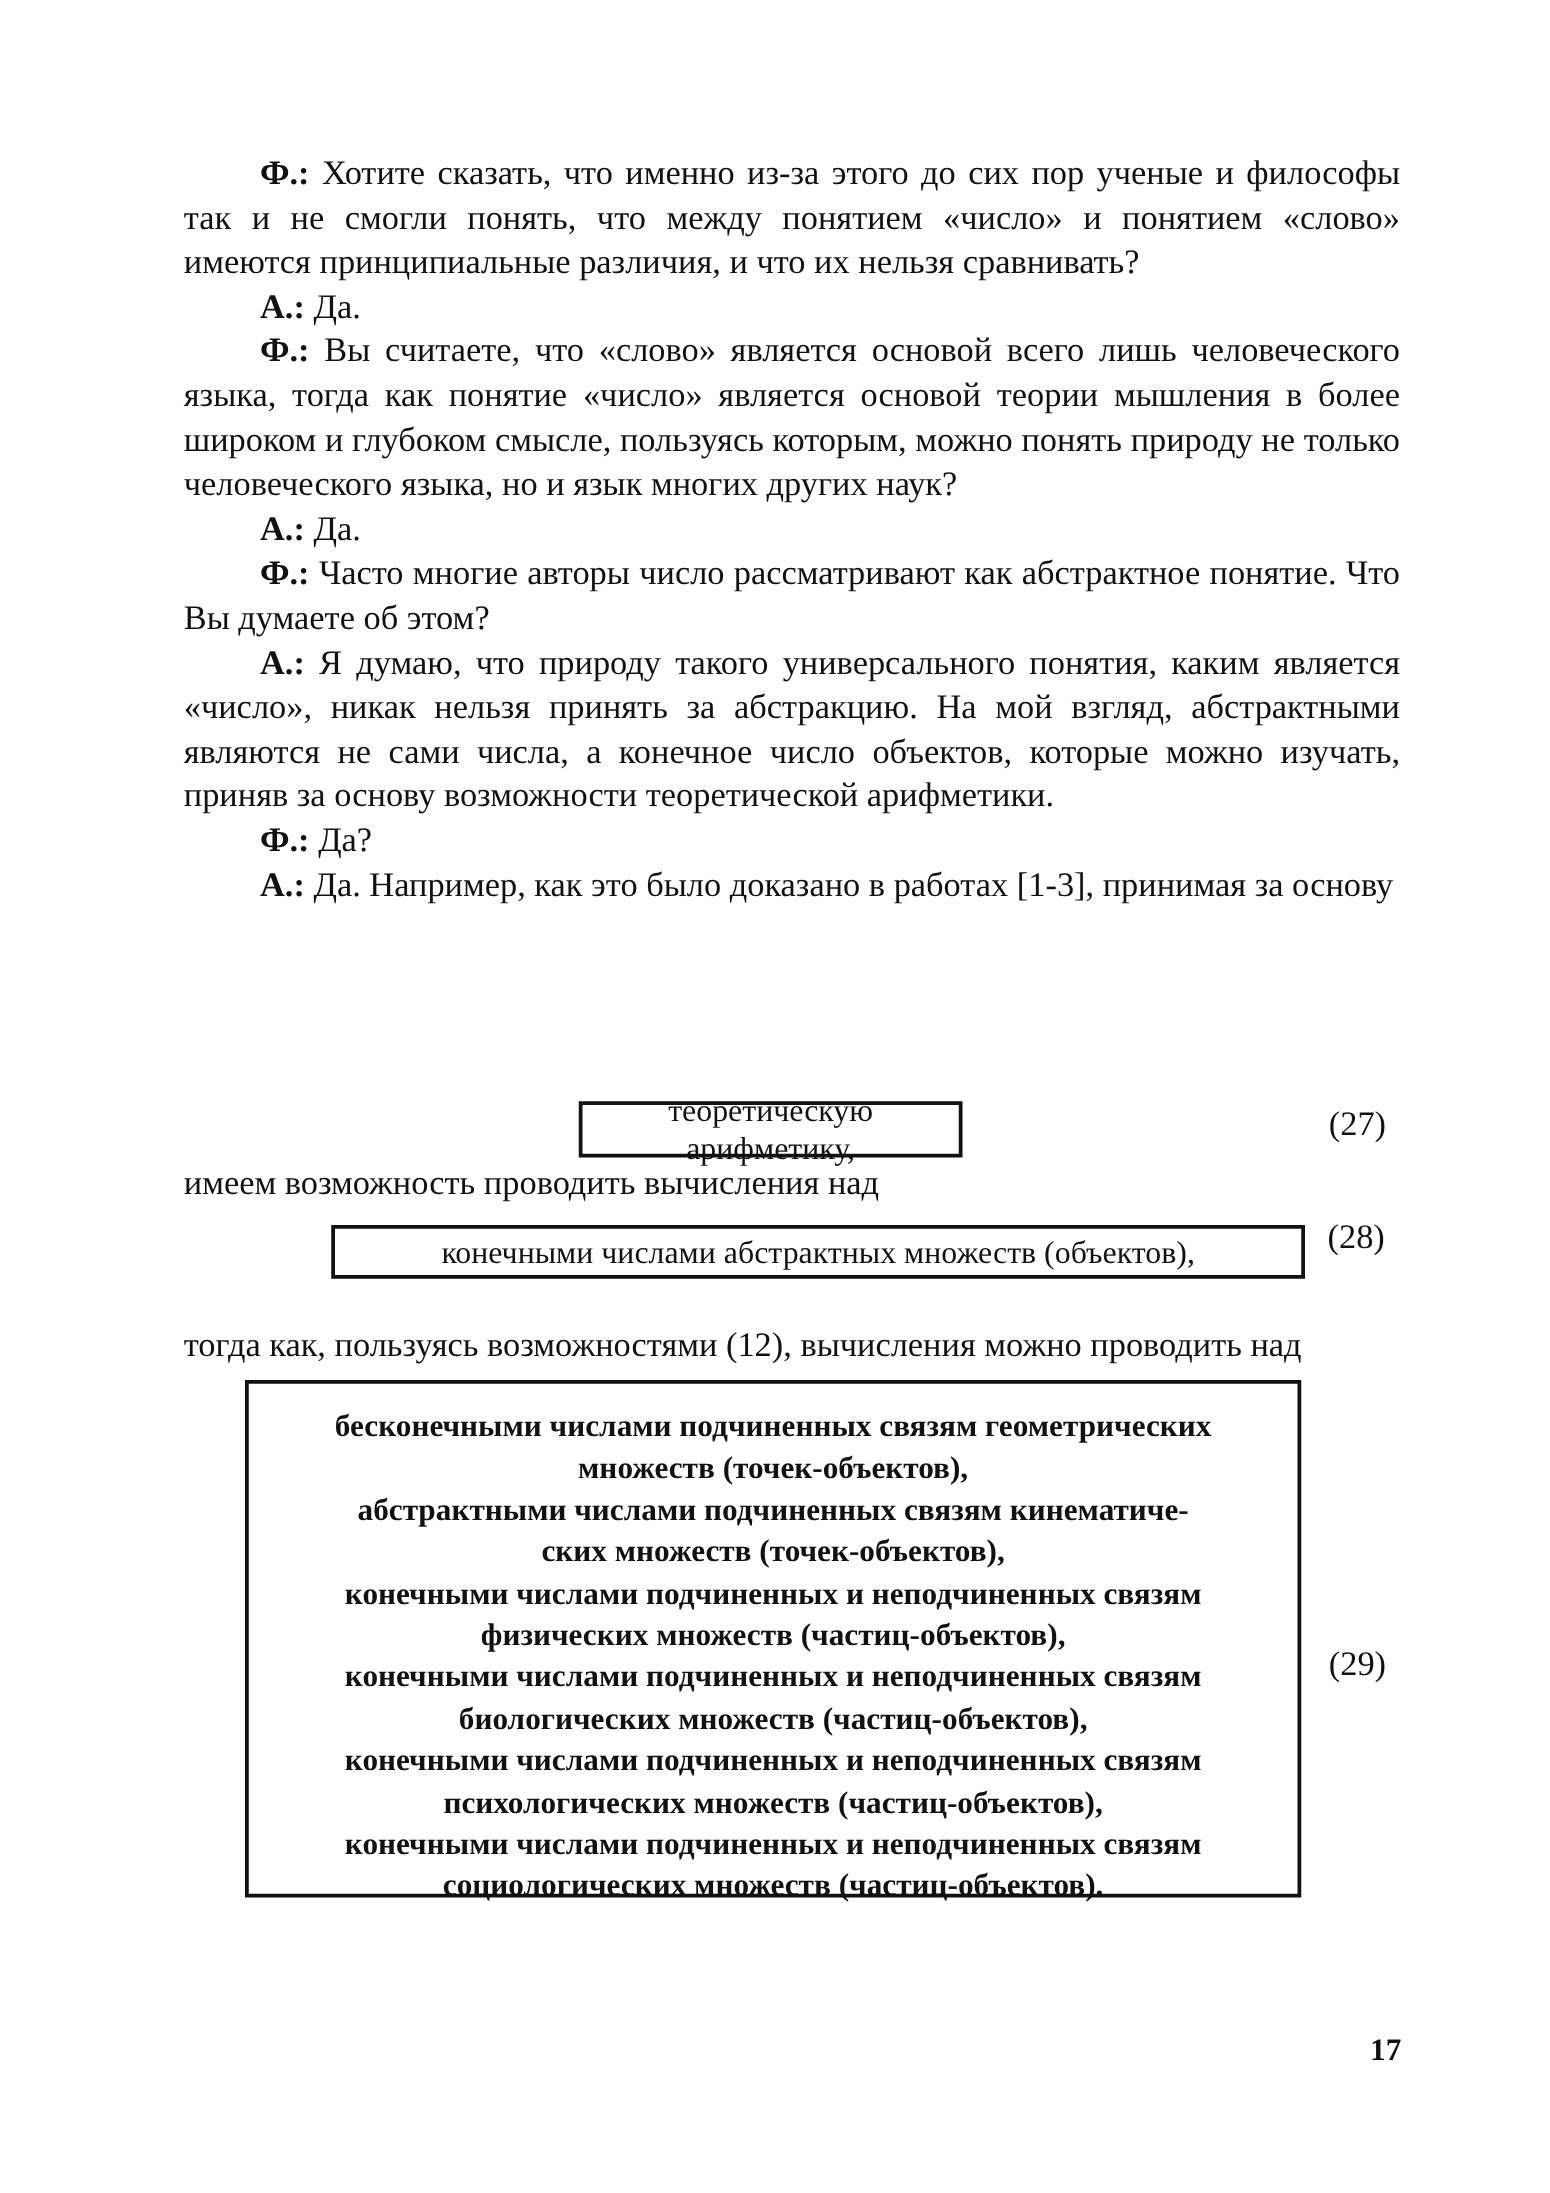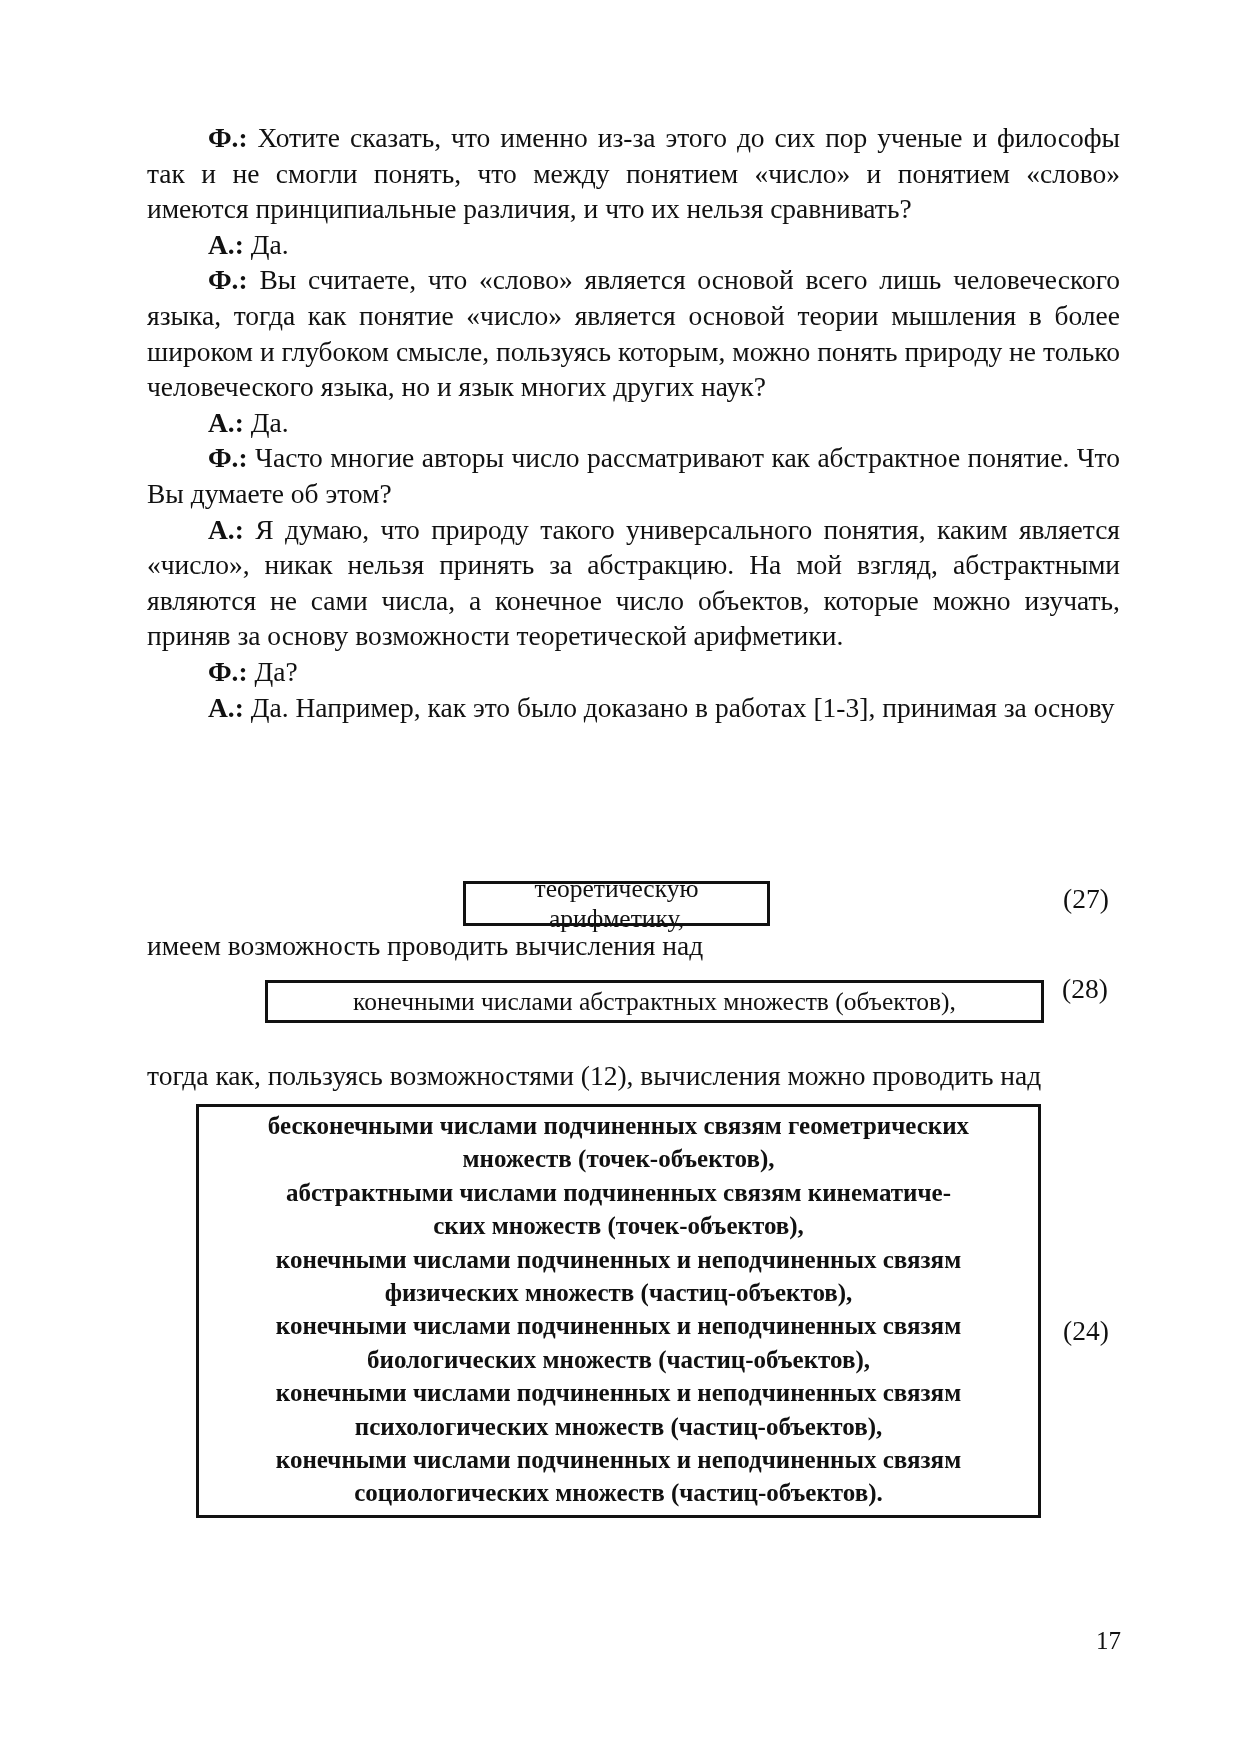--- a/index.html
+++ b/index.html
@@ -20,24 +20,24 @@
   .box {
     position: absolute; border: 3px solid #111; box-sizing: border-box;
     font-weight: normal; font-size: 25.5px; text-align: center;
     display: flex; align-items: center; justify-content: center;
   }
   .eqnum { position: absolute; font-size: 27.5px; line-height: 30px; }
   .bigbox {
     position: absolute; left: 196px; top: 1104px; width: 845px; height: 414px;
     border: 3px solid #111; box-sizing: border-box;
     font-weight: bold; font-size: 25px; line-height: 33.4px; text-align: center;
-    padding-top: 2px;
+    padding-top: 18px;
   }
   .bigbox div { white-space: nowrap; }
-  .page-number { position: absolute; left: 1096px; top: 1627px; font-size: 25px; font-weight: normal; }
+  .page-number { position: absolute; left: 1096px; top: 1627px; font-size: 25px; font-weight: bold; }
 </style>
 </head>
 <body>
 
 <div class="page">
 
   <div class="text-block" style="top:120px;">
     <p class="para"><span class="speaker">Ф.:</span><span> Хотите сказать, что именно из-за этого до сих пор ученые и философы так и не смогли понять, что между понятием «число» и понятием «слово» имеются принципиальные различия, и что их нельзя сравнивать?</span></p>
     <p class="para"><span class="speaker">А.:</span><span> Да.</span></p>
     <p class="para"><span class="speaker">Ф.:</span><span> Вы считаете, что «слово» является основой всего лишь человеческого языка, тогда как понятие «число» является основой теории мышления в более широком и глубоком смысле, пользуясь которым, можно понять природу не только человеческого языка, но и язык многих других наук?</span></p>
@@ -73,16 +73,16 @@
     <div>ских множеств (точек-объектов),</div>
     <div>конечными числами подчиненных и неподчиненных связям</div>
     <div>физических множеств (частиц-объектов),</div>
     <div>конечными числами подчиненных и неподчиненных связям</div>
     <div>биологических множеств (частиц-объектов),</div>
     <div>конечными числами подчиненных и неподчиненных связям</div>
     <div>психологических множеств (частиц-объектов),</div>
     <div>конечными числами подчиненных и неподчиненных связям</div>
     <div>социологических множеств (частиц-объектов).</div>
   </div>
-  <div class="eqnum" style="left:1063px; top:1316px;">(24)</div>
+  <div class="eqnum" style="left:1063px; top:1316px;">(29)</div>
 
   <div class="page-number">17</div>
 </div>
 
 </body></html>

